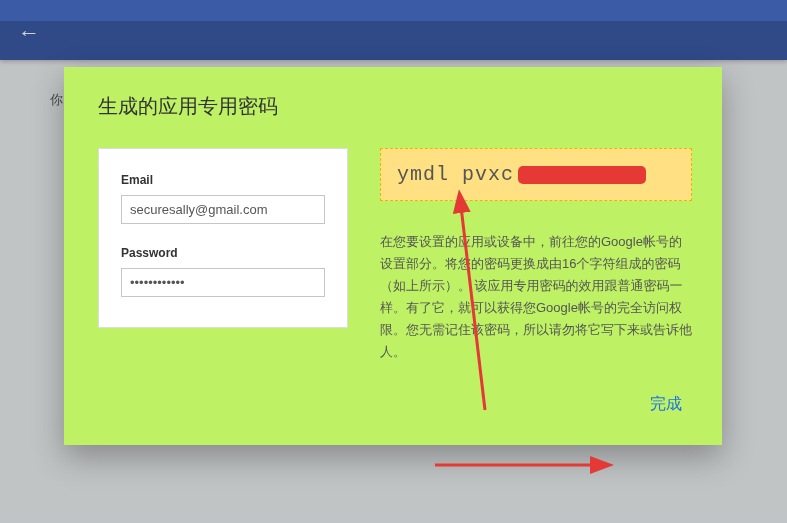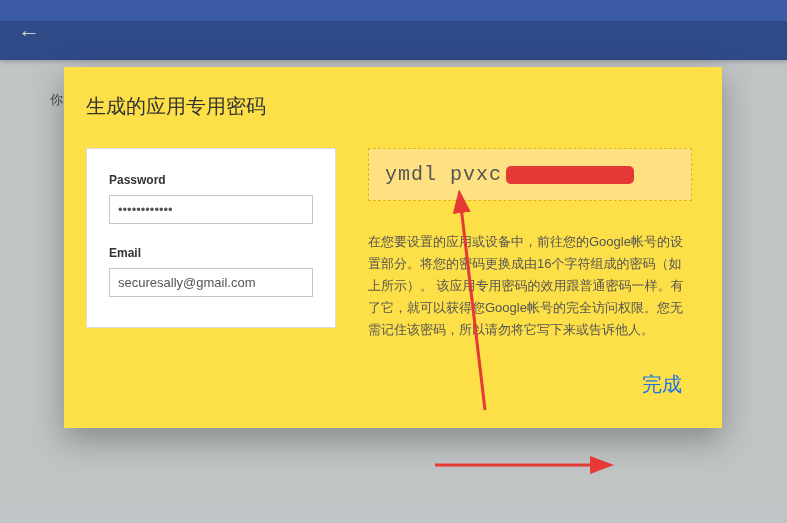--- a/index.html
+++ b/index.html
@@ -1,36 +1,36 @@
 <!DOCTYPE html>
 <html><head>
   <meta charset="utf-8">
   <style>
     * { margin: 0; padding: 0; box-sizing: border-box; }
     body { font-family: Arial, "Microsoft YaHei", sans-serif; background: #eceff1; width: 787px; height: 523px; overflow: hidden; position: relative; }
     .topbar { background: #3b5ba7; height: 60px; display: flex; align-items: center; padding: 0 18px; gap: 20px; box-shadow: 0 2px 4px rgba(0,0,0,0.2); position: relative; z-index: 1; }
     .back-arrow { color: #fff; font-size: 22px; cursor: pointer; }
     .topbar-title { color: #fff; font-size: 20px; font-weight: 400; }
     .overlay { position: absolute; top: 21px; left: 0; right: 0; bottom: 0; background: rgba(0,0,0,0.18); z-index: 2; }
-    .modal { position: absolute; top: 67px; left: 64px; width: 658px; background: #fde047; box-shadow: 0 12px 30px rgba(0,0,0,0.3); z-index: 3; padding: 26px 30px 24px 22px; }
+    .modal { position: absolute; top: 67px; left: 64px; width: 658px; background: #bef264; box-shadow: 0 12px 30px rgba(0,0,0,0.3); z-index: 3; padding: 26px 30px 24px 34px; }
     .modal-title { font-size: 20px; color: #333; font-weight: 400; margin-bottom: 28px; }
     .modal-body { display: flex; gap: 32px; }
     .left-col { width: 250px; }
     .form-card { border: 1px solid #dcdcdc; padding: 24px 22px 30px 22px; background: #fff; }
     .field-label { font-size: 12px; font-weight: bold; color: #333; display: block; margin-bottom: 8px; }
     .field-input { width: 100%; border: 1px solid #c6c6c6; padding: 6px 8px; font-size: 13px; color: #555; outline: none; }
     .field-group { margin-bottom: 22px; }
     .field-group:last-child { margin-bottom: 0; }
     .right-col { flex: 1; }
     .section-title { font-size: 14px; font-weight: bold; color: #333; margin-bottom: 14px; }
     .pwd-box { background: #ffe082; border: 1px dashed #e6b800; padding: 14px 16px; font-family: "Courier New", monospace; font-size: 20px; color: #555; letter-spacing: 1px; margin-bottom: 30px; position: relative; }
     .redact { display: inline-block; background: #e53935; width: 128px; height: 18px; vertical-align: middle; border-radius: 5px; margin-left: 4px; }
     .instructions { font-size: 13px; color: #555; line-height: 1.7; }
     .footer { display: flex; justify-content: flex-end; margin-top: 24px; }
-    .done-btn { color: #1a73e8; font-size: 20px; background: none; border: none; cursor: pointer; padding: 6px 10px; }
+    .done-btn { color: #1a73e8; font-size: 16px; background: none; border: none; cursor: pointer; padding: 6px 10px; }
     .arrow-annotation { position: absolute; pointer-events: none; z-index: 4; }
     .bg-text { position: absolute; top: 90px; left: 50px; font-size: 13px; color: #555; line-height: 1.6; z-index: 0; }
   </style>
 </head>
 <body>
 
 <div class="topbar">
   <span class="back-arrow">←</span>
 </div>
 
@@ -38,26 +38,26 @@
 申</div>
 
 <div class="overlay"></div>
 
 <div class="modal">
   <div class="modal-title">生成的应用专用密码</div>
   <div class="modal-body">
     <div class="left-col">
       <div class="form-card">
         <div class="field-group">
+          <label class="field-label">Email</label>
+          <input class="field-input" type="text" value="securesally@gmail.com" style="">
+        </div>
+        <div class="field-group">
           <label class="field-label">Password</label>
           <input class="field-input" type="text" value="••••••••••••" style="">
-        </div>
-        <div class="field-group">
-          <label class="field-label">Email</label>
-          <input class="field-input" type="text" value="securesally@gmail.com" style="">
         </div>
       </div>
     </div>
     <div class="right-col">
       <div class="pwd-box">
         <span>ymdl pvxc</span><span class="redact"></span>
       </div>
       <div class="instructions">在您要设置的应用或设备中，前往您的Google帐号的设置部分。将您的密码更换成由16个字符组成的密码（如上所示）。
 该应用专用密码的效用跟普通密码一样。有了它，就可以获得您Google帐号的完全访问权限。您无需记住该密码，所以请勿将它写下来或告诉他人。</div>
     </div>

